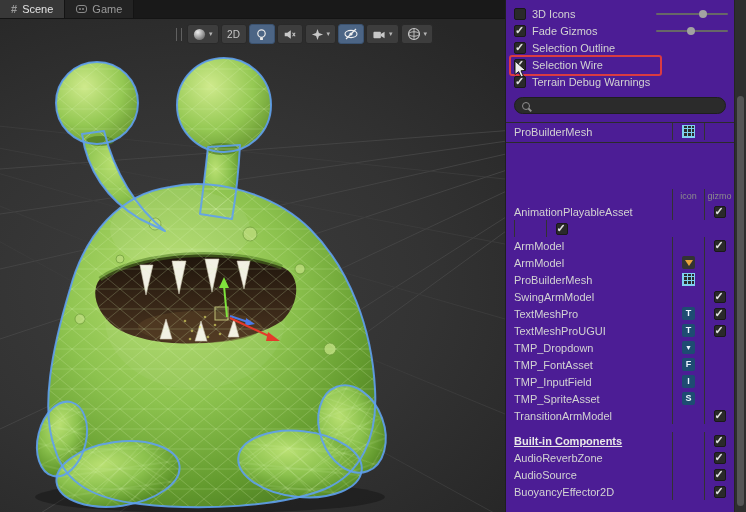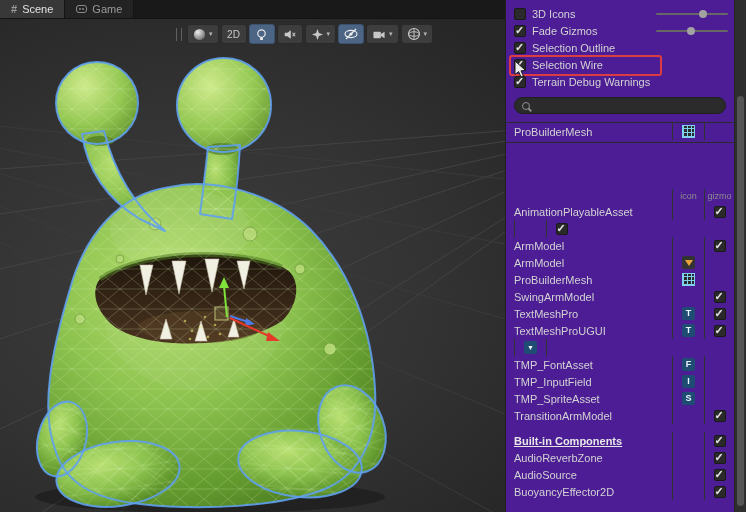--- a/index.html
+++ b/index.html
@@ -399,20 +399,21 @@
       <div class="grid-row">
         <span class="row-label">TextMeshProUGUI</span>
         <span class="icon-col">
             <span class="tmp-icon">T</span>
           </span>
         <span class="gizmo-col">
             <span class="checkbox checked"></span>
           </span>
       </div>
       <div class="grid-row">
+        <span class="row-label">TMP_Dropdown</span>
         <span class="icon-col">
             <span class="tmp-icon" style="font-size:7px">▼</span>
           </span>
         <span class="gizmo-col"></span>
       </div>
       <div class="grid-row">
         <span class="row-label">TMP_FontAsset</span>
         <span class="icon-col">
             <span class="tmp-icon">F</span>
           </span>

